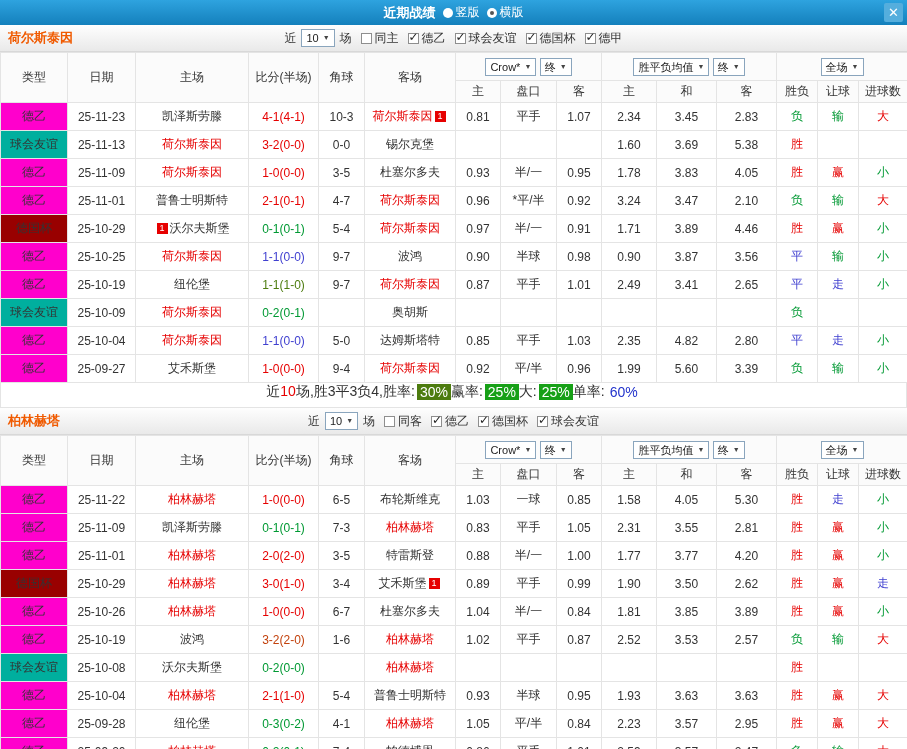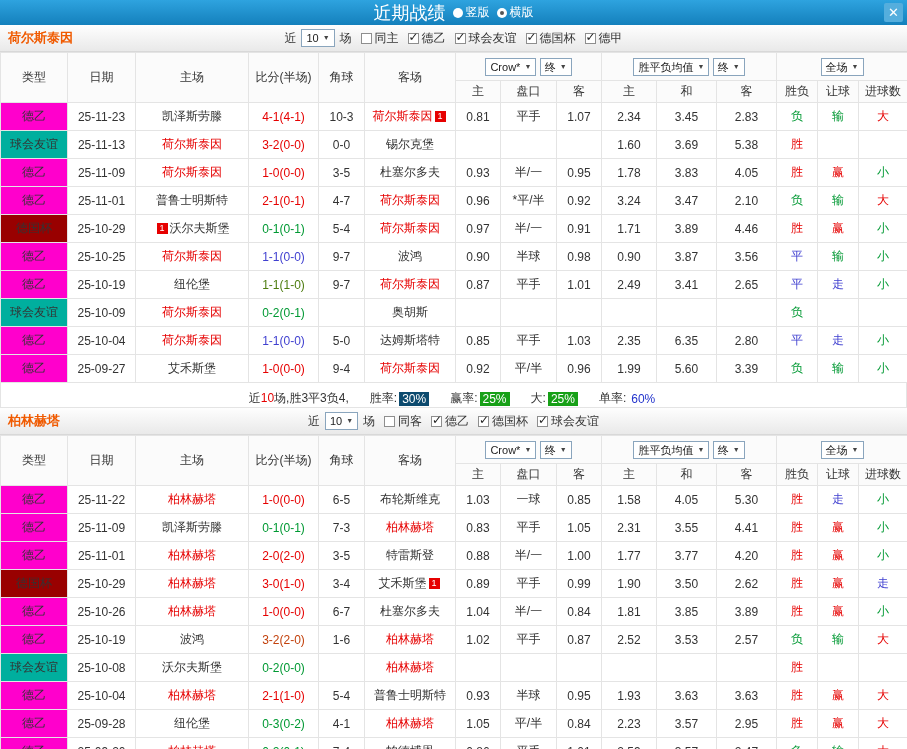--- a/index.html
+++ b/index.html
@@ -1,21 +1,21 @@
 <!DOCTYPE html>
 <html><head>
 <meta charset="utf-8">
 <style>
   html,body{margin:0;padding:0}
   body{width:907px;height:749px;overflow:hidden;background:#fff;color:#333;
        font-family:"Liberation Sans","DejaVu Sans",sans-serif;font-size:12px}
 
   .topbar{height:25px;background:linear-gradient(#2ea3df,#1480bc);display:flex;align-items:center;position:relative}
   .tb-center{margin:0 auto;display:flex;align-items:center;gap:7px;color:#fff}
-  .tb-title{font-weight:normal;font-size:18px}
+  .tb-title{font-weight:bold;font-size:13px}
   .radio-item{display:inline-flex;align-items:center;gap:3px;cursor:pointer}
   .radio{width:10px;height:10px;border-radius:50%;background:#fff;display:inline-flex;align-items:center;justify-content:center}
   .radio.sel::after{content:"";width:4px;height:4px;border-radius:50%;background:#555}
   .close-btn{position:absolute;right:4px;top:3px;width:19px;height:19px;background:#55aedd;color:#fff;
     font-size:13px;font-weight:bold;display:flex;align-items:center;justify-content:center;border-radius:2px;cursor:pointer}
 
   .section-bar{height:26px;background:linear-gradient(#fefefe,#e9e9e9);border-bottom:1px solid #d8d8d8;
     position:relative;display:flex;align-items:center}
   .team-title{position:absolute;left:8px;color:#f05a00;font-weight:bold;font-size:13px}
   .filters{margin:0 auto;display:flex;align-items:center;gap:5px}
@@ -30,25 +30,25 @@
   table.grid{border-collapse:collapse;width:907px;table-layout:fixed}
   .grid th,.grid td{border:1px solid #e4e4e4;text-align:center;padding:0;overflow:hidden;white-space:nowrap}
   .grid thead th{background:#fbfbfb;font-weight:normal;font-size:12px;color:#333}
   .h1 th{height:27px}
   .h2 th{height:21px}
   .grid tbody td{height:27px;font-size:12px;color:#333}
   td.type{color:#fff}
   .badge{display:inline-block;background:#e60000;color:#fff;font-size:9px;line-height:11px;width:11px;height:11px;
     text-align:center;margin:0 2px;vertical-align:1px}
 
-  .summary{height:24px;border:1px solid #e4e4e4;border-top:none;display:flex;align-items:flex-end;justify-content:center;font-size:12px}
+  .summary{height:24px;border:1px solid #e4e4e4;border-top:none;display:flex;align-items:flex-start;justify-content:center;font-size:14px}
   .t-red{color:#e60000}
-  .stat-label{margin-left:21px}
+  .stat-label{margin-left:0}
   .stat-val{padding:0 3px;margin-left:2px}
-  .stat-val.dgreen{background:#0c4a6e;color:#fff}
+  .stat-val.dgreen{background:#4d7c0f;color:#fff}
   .stat-val.green{background:#17a017;color:#fff}
   .stat-val.blue{color:#2233cc}
 </style>
 </head>
 <body>
 
 <div class="topbar">
   <div class="tb-center">
     <span class="tb-title">近期战绩</span>
     <label class="radio-item">
@@ -305,21 +305,21 @@
           <td class="type" style="background:#ff00cc">德乙</td>
           <td>25-10-04</td>
           <td><span style="color:#e60000">荷尔斯泰因</span></td>
           <td style="color:#4040d0">1-1(0-0)</td>
           <td>5-0</td>
           <td><span style="color:#333">达姆斯塔特</span></td>
           <td>0.85</td>
           <td>平手</td>
           <td>1.03</td>
           <td>2.35</td>
-          <td>6.35</td>
+          <td>4.82</td>
           <td>2.80</td>
           <td style="color:#4040d0">平</td>
           <td style="color:#4040d0">走</td>
           <td style="color:#009933">小</td>
         </tr>
         <tr>
           <td class="type" style="background:#ff00cc">德乙</td>
           <td>25-09-27</td>
           <td><span style="color:#333">艾禾斯堡</span></td>
           <td style="color:#e60000">1-0(0-0)</td>
@@ -470,21 +470,21 @@
           <td>25-11-09</td>
           <td><span style="color:#333">凯泽斯劳滕</span></td>
           <td style="color:#009933">0-1(0-1)</td>
           <td>7-3</td>
           <td><span style="color:#e60000">柏林赫塔</span></td>
           <td>0.83</td>
           <td>平手</td>
           <td>1.05</td>
           <td>2.31</td>
           <td>3.55</td>
-          <td>4.41</td>
+          <td>2.81</td>
           <td style="color:#e60000">胜</td>
           <td style="color:#e60000">赢</td>
           <td style="color:#009933">小</td>
         </tr>
         <tr>
           <td class="type" style="background:#ff00cc">德乙</td>
           <td>25-11-01</td>
           <td><span style="color:#e60000">柏林赫塔</span></td>
           <td style="color:#e60000">2-0(2-0)</td>
           <td>3-5</td>

